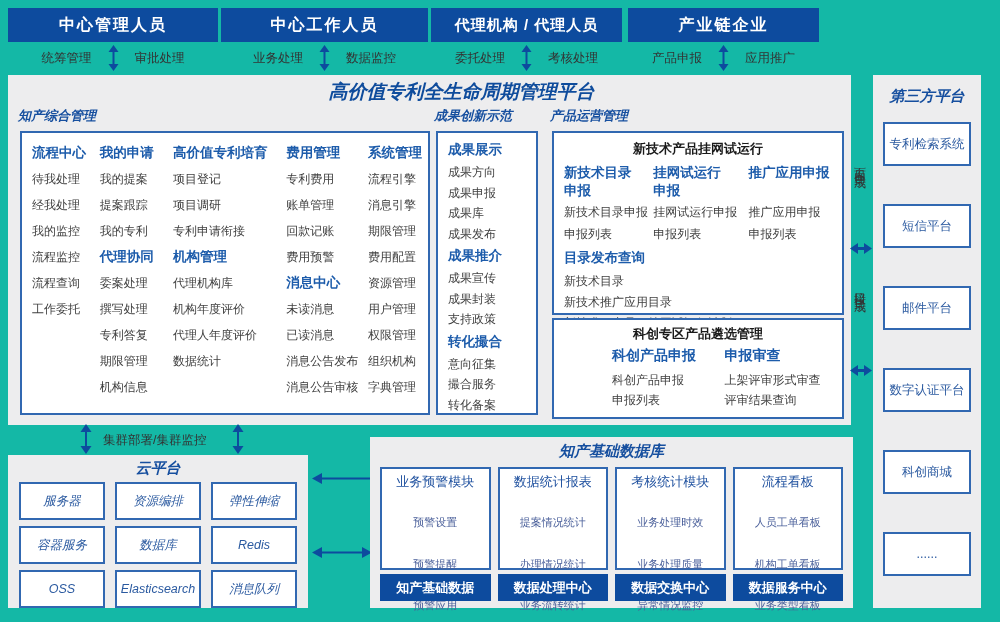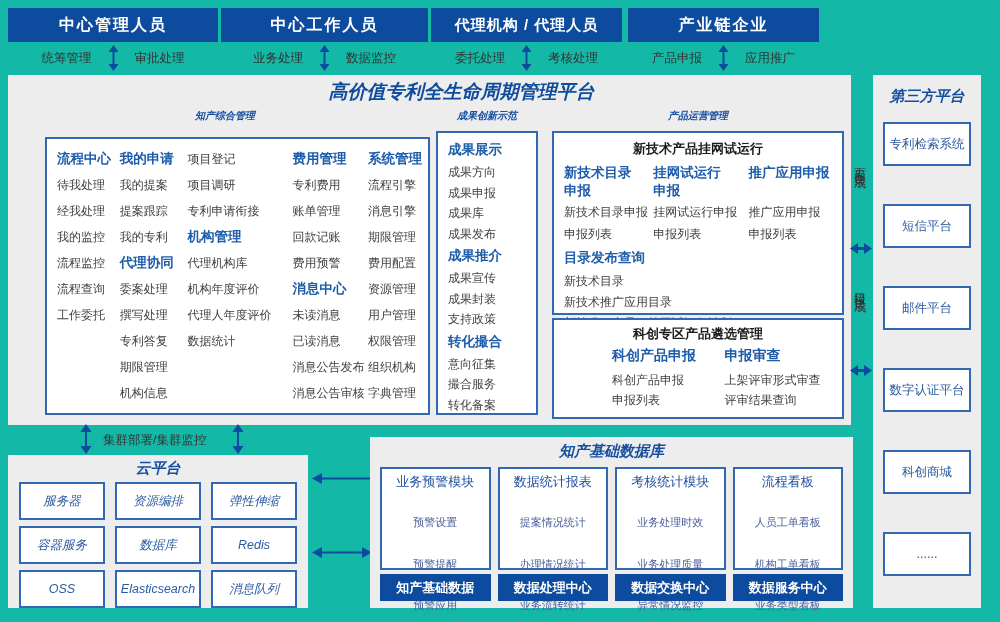--- a/index.html
+++ b/index.html
@@ -13,21 +13,21 @@
              justify-content:center;gap:16px;font-size:12.5px;color:#333;}
   
   .arr{fill:#0d4b9e;display:block;}
   .abs{position:absolute;}
   
   .panel{position:absolute;background:#ededee;}
   .main-panel{left:8px;top:75px;width:843px;height:350px;}
   .main-title{position:absolute;top:4px;left:0;width:100%;text-align:center;
               font-size:19px;font-weight:bold;font-style:italic;color:#0f4c9c;margin-left:32px;}
   .section{position:absolute;top:30px;}
-  .sec-title{height:24px;text-align:center;font-size:10px;font-weight:bold;
+  .sec-title{height:24px;text-align:left;font-size:13px;font-weight:bold;
              font-style:italic;color:#164f9f;line-height:22px;}
   .whitebox{position:absolute;left:2px;right:2px;background:#fff;
             border:2px solid #3168b1;}
   
   .zcols{display:flex;padding:7px 6px 0 10px;}
   .entry{white-space:nowrap;}
   .entry.h{font-size:13.5px;font-weight:bold;color:#1d5cab;}
   .entry.i{font-size:12px;color:#3f3f3f;}
   .zcol .entry{height:26px;line-height:26px;}
   
@@ -131,21 +131,21 @@
         </svg>
       <span>应用推广</span>
     </div>
   </div>
 
   <div class="panel main-panel">
     <div class="main-title">高价值专利全生命周期管理平台</div>
 
     <div class="section" style="left:10px;width:414px;height:316px;">
       <div class="sec-title">知产综合管理</div>
-      <div class="whitebox" style="top:32px;bottom:6px;margin-left:25px;">
+      <div class="whitebox" style="top:26px;bottom:6px;">
         <div class="zcols">
           <div class="zcol" style="width:73px;">
             <div class="entry h">流程中心</div>
               <div class="entry i">待我处理</div>
               <div class="entry i">经我处理</div>
               <div class="entry i">我的监控</div>
               <div class="entry i">流程监控</div>
               <div class="entry i">流程查询</div>
               <div class="entry i">工作委托</div>
           </div>
@@ -155,20 +155,21 @@
               <div class="entry i">提案跟踪</div>
               <div class="entry i">我的专利</div>
               <div class="entry h">代理协同</div>
               <div class="entry i">委案处理</div>
               <div class="entry i">撰写处理</div>
               <div class="entry i">专利答复</div>
               <div class="entry i">期限管理</div>
               <div class="entry i">机构信息</div>
           </div>
           <div class="zcol" style="width:122px;">
+            <div class="entry h">高价值专利培育</div>
               <div class="entry i">项目登记</div>
               <div class="entry i">项目调研</div>
               <div class="entry i">专利申请衔接</div>
               <div class="entry h">机构管理</div>
               <div class="entry i">代理机构库</div>
               <div class="entry i">机构年度评价</div>
               <div class="entry i">代理人年度评价</div>
               <div class="entry i">数据统计</div>
           </div>
           <div class="zcol" style="width:88px;">

